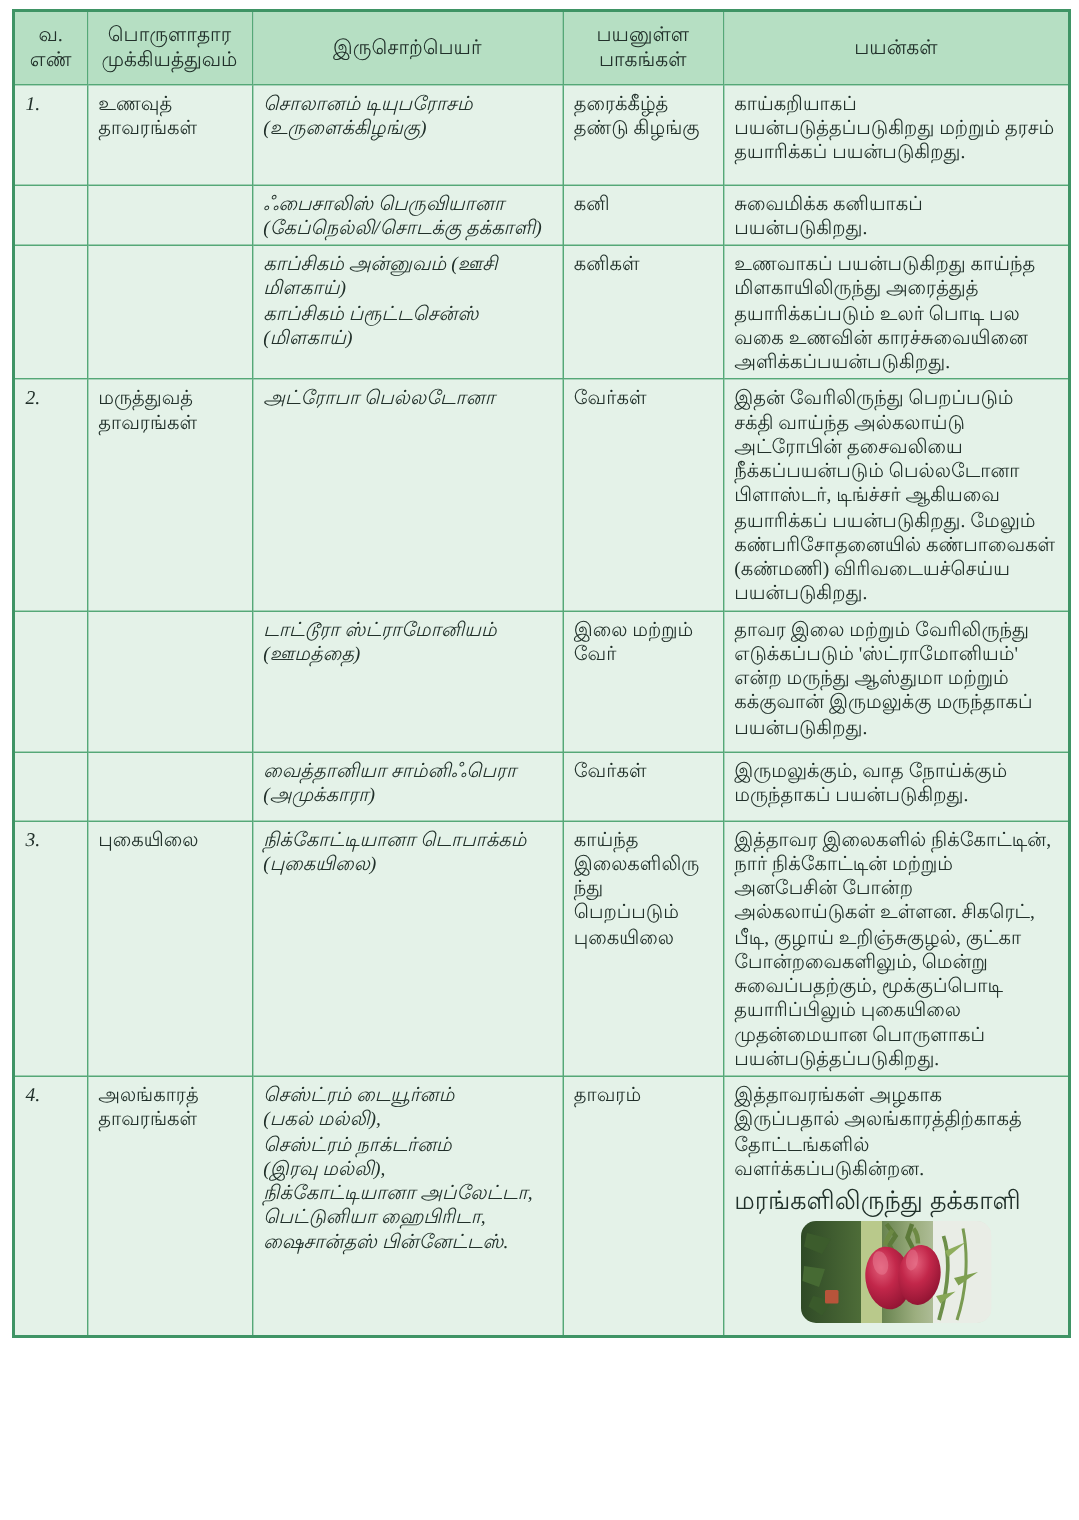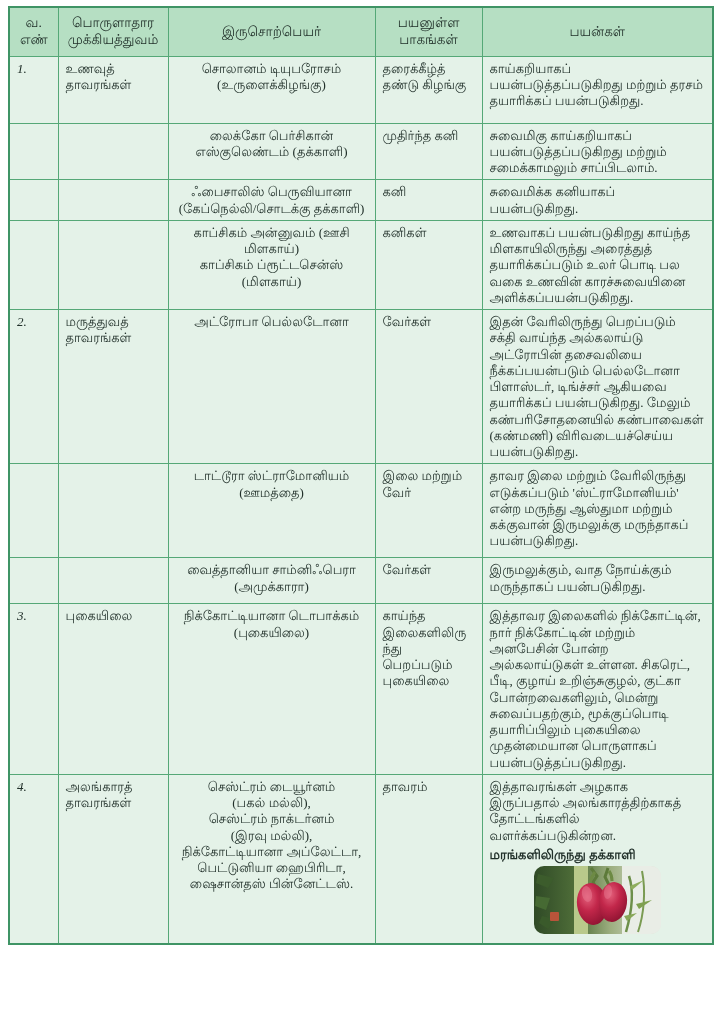--- a/index.html
+++ b/index.html
@@ -39,28 +39,28 @@
   }
   table.plants th {
     background: #b6dfc3;
     text-align: center;
     vertical-align: middle;
     font-weight: 400;
     font-size: 13.5px;
   }
   table.plants td { background: #e4f2e8; }
   td.sno { font-style: italic; }
-  td.binomial { white-space: pre-line; text-align: center; }
+  td.binomial { font-style: italic; white-space: pre-line; }
   td.parts, td.uses, td.importance { font-style: normal; }
   .uses-par { margin: 0 16px 3px 0; }
   .uses-heading {
     margin: 2px 0 3px 0;
-    font-weight: 700;
+    font-weight: 400;
     font-family: "Liberation Sans", sans-serif;
-    font-size: 13px;
+    font-size: 17px;
   }
   .photo-wrap { text-align: center; margin-top: 2px; }
   .photo-frame {
     display: inline-block;
     border-radius: 10px;
     overflow: hidden;
     line-height: 0;
   }
 </style>
 </head>
@@ -84,27 +84,20 @@
         <th>பயன்கள்</th>
       </tr>
     </thead>
     <tbody>
       <tr style="height:67px;">
         <td class="sno">1.</td>
         <td class="importance">உணவுத் தாவரங்கள்</td>
         <td class="binomial">சொலானம் டியுபரோசம் (உருளைக்கிழங்கு)</td>
         <td class="parts">தரைக்கீழ்த் தண்டு கிழங்கு</td>
         <td class="uses">காய்கறியாகப் பயன்படுத்தப்படுகிறது மற்றும் தரசம் தயாரிக்கப் பயன்படுகிறது.</td>
-      </tr>
-      <tr style="height:55px;">
-        <td class="sno"></td>
-        <td class="importance"></td>
-        <td class="binomial">லைக்கோ பெர்சிகான் எஸ்குலெண்டம் (தக்காளி)</td>
-        <td class="parts">முதிர்ந்த கனி</td>
-        <td class="uses">சுவைமிகு காய்கறியாகப் பயன்படுத்தப்படுகிறது மற்றும் சமைக்காமலும் சாப்பிடலாம்.</td>
       </tr>
       <tr style="height:38px;">
         <td class="sno"></td>
         <td class="importance"></td>
         <td class="binomial">ஃபைசாலிஸ் பெருவியானா (கேப்நெல்லி/சொடக்கு தக்காளி)</td>
         <td class="parts">கனி</td>
         <td class="uses">சுவைமிக்க கனியாகப் பயன்படுகிறது.</td>
       </tr>
       <tr style="height:85px;">
         <td class="sno"></td>

